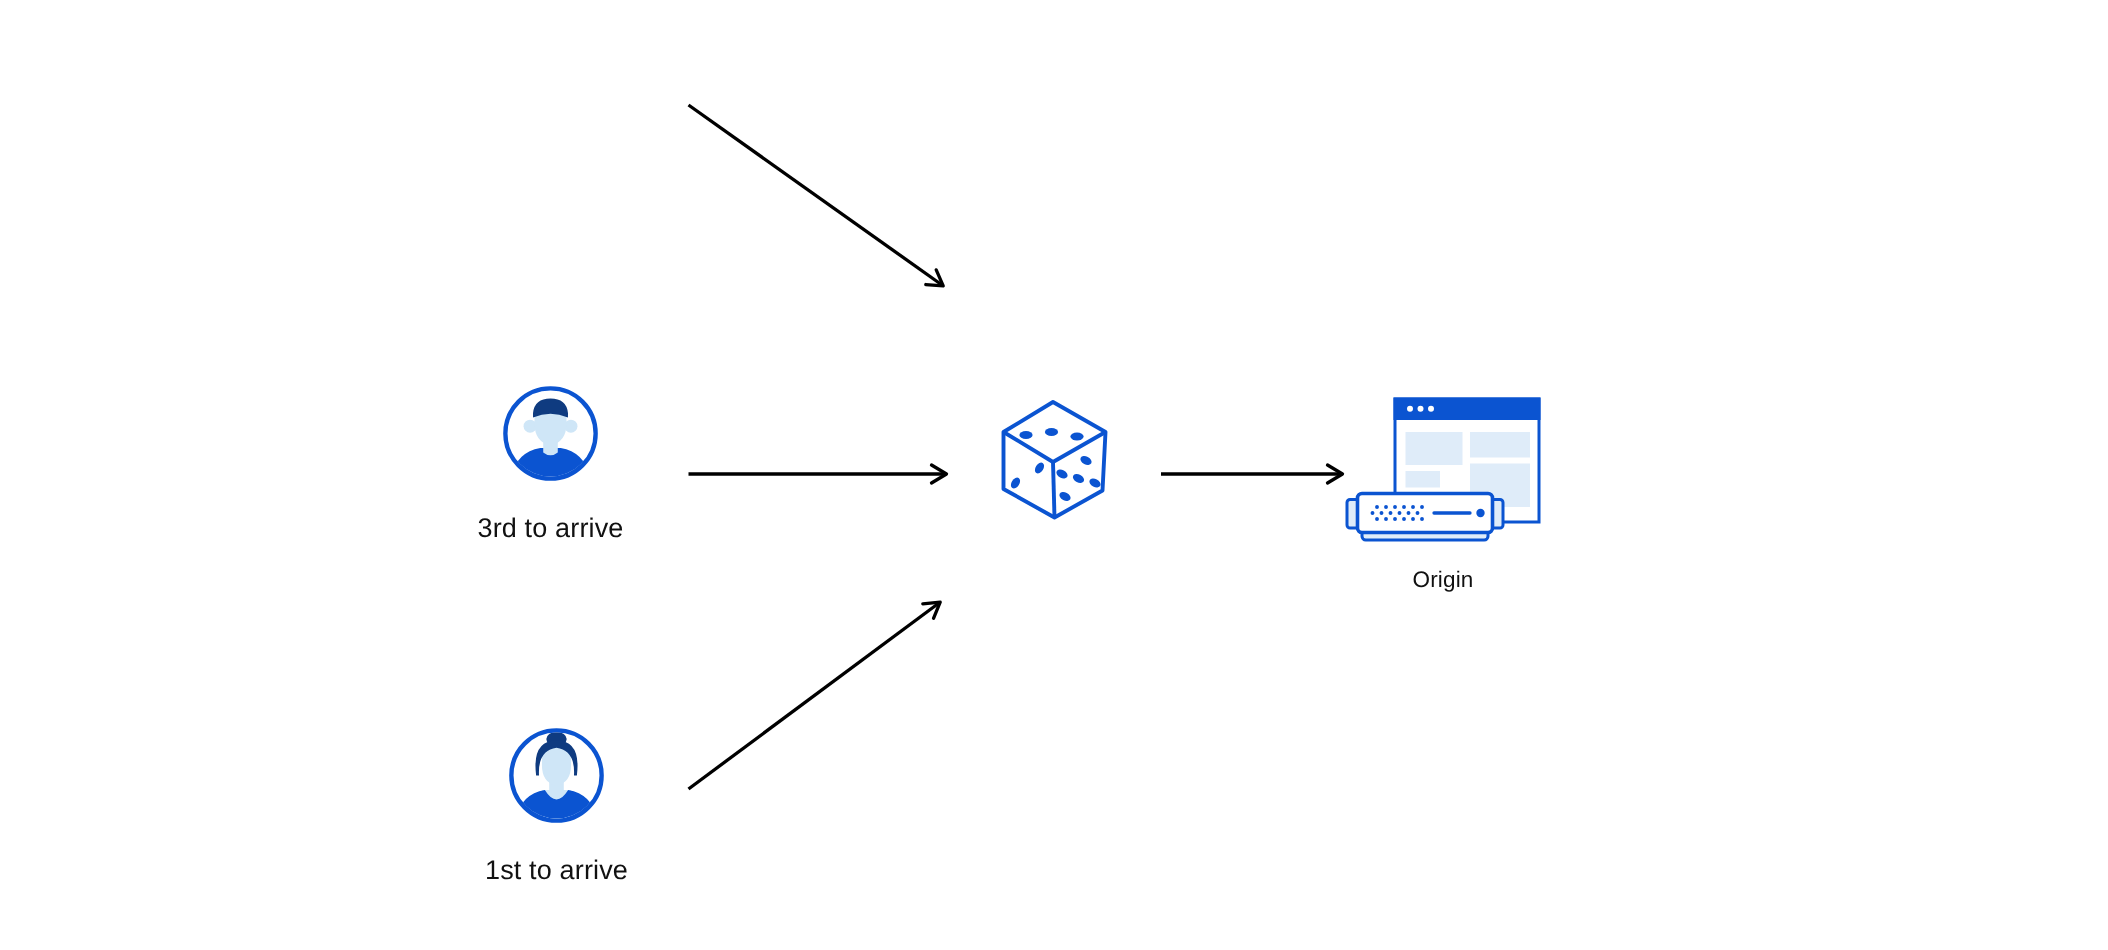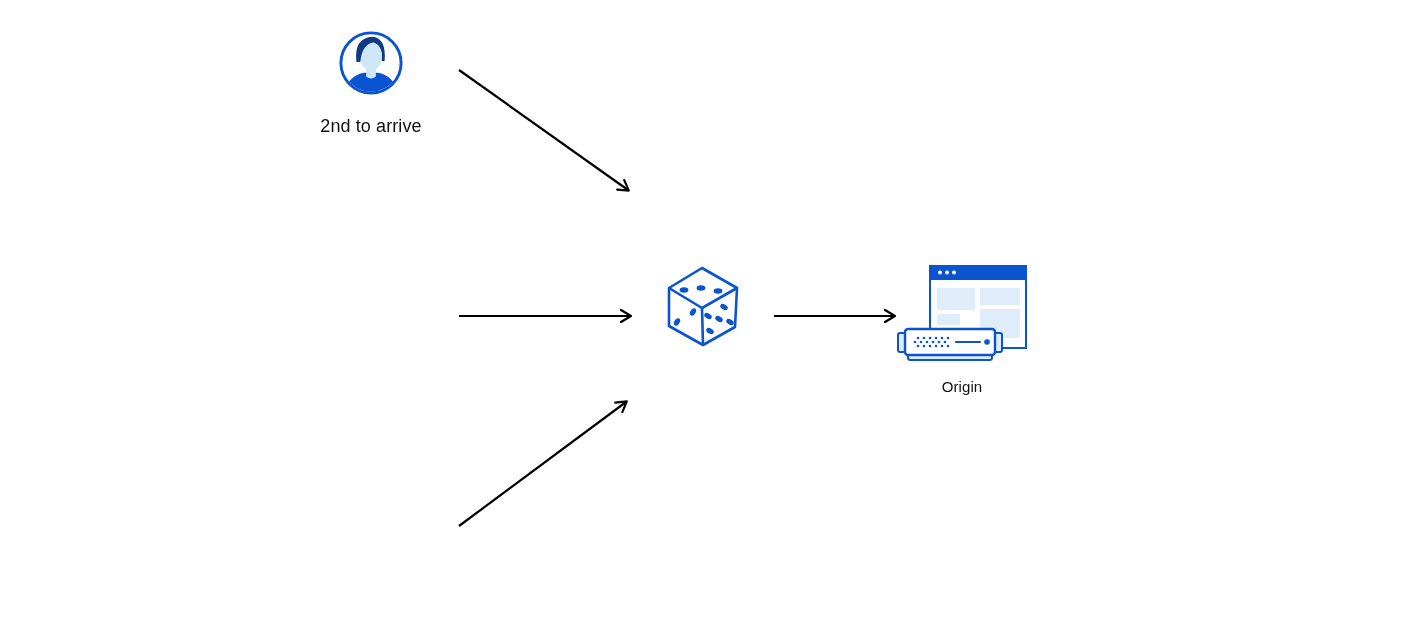--- a/index.html
+++ b/index.html
@@ -30,40 +30,60 @@
       <marker id="chev" markerUnits="userSpaceOnUse" markerWidth="20" markerHeight="20" refX="13" refY="9" orient="auto">
         <path d="M4 3 L14 9 L4 15" fill="none" stroke="#000" stroke-width="2.2" stroke-linecap="round" stroke-linejoin="round"></path>
       </marker>
     </defs>
     <line x1="459" y1="70" x2="628" y2="190" stroke="#000" stroke-width="2.2" marker-end="url(#chev)"></line>
     <line x1="459" y1="316" x2="630" y2="316" stroke="#000" stroke-width="2.2" marker-end="url(#chev)"></line>
     <line x1="459" y1="526" x2="626" y2="402" stroke="#000" stroke-width="2.2" marker-end="url(#chev)"></line>
     <line x1="774" y1="316" x2="894" y2="316" stroke="#000" stroke-width="2.2" marker-end="url(#chev)"></line>
   </svg>
 
-  <div class="abs" style="left:338px;top:30px">
+
+  <div class="abs" style="left:334px;top:256px">
     <svg width="66" height="66" viewBox="0 0 68 68">
       <defs>
-          <clipPath id="clipA">
+          <clipPath id="clipB">
             <circle cx="34" cy="34" r="29.6"></circle>
           </clipPath>
         </defs>
       <circle cx="34" cy="34" r="31" class="f-white s-blue" stroke-width="3"></circle>
-      <g clip-path="url(#clipA)">
+      <g clip-path="url(#clipB)">
         <path class="f-blue" d="M6 68 Q9 47 27 44 L41 44 Q59 47 62 68 Z"></path>
-        <path class="f-navy" d="M27 44 L34 52 L30 46 Z"></path>
-        <path class="f-face" d="M29 34 h10 v14 q-5 4 -10 0 Z"></path>
-        <path class="f-face" d="M23 20 Q23 10 34 10 Q45 10 45 20 L45 27 Q45 40 34 42 Q23 40 23 27 Z"></path>
-        <path class="f-navy" d="M19 33 Q16 8 36 7 Q50 9 48 32 L45 32 Q47 17 37 13 Q25 14 23 33 Z"></path>
+        <circle cx="20" cy="29" r="4.5" class="f-face"></circle>
+        <circle cx="48" cy="29" r="4.5" class="f-face"></circle>
+        <path class="f-face" d="M29 34 h10 v13 q-5 4 -10 0 Z"></path>
+        <path class="f-face" d="M23 21 Q23 12 34 12 Q45 12 45 21 L45 27 Q45 40 34 42 Q23 40 23 27 Z"></path>
+        <path class="f-navy" d="M22 20 Q23 10 34 10 Q45 10 46 20 L46 23 Q34 18 22 23 Z"></path>
       </g>
     </svg>
-    <div class="label abs" style="left:-37px;top:86px;width:140px">2nd to arrive</div>
+    <div class="label abs" style="left:-32px;top:86px;width:130px">3rd to arrive</div>
   </div>
 
-
+  <div class="abs" style="left:338px;top:484px">
+    <svg width="66" height="66" viewBox="0 0 68 68">
+      <defs>
+          <clipPath id="clipC">
+            <circle cx="34" cy="34" r="29.6"></circle>
+          </clipPath>
+        </defs>
+      <circle cx="34" cy="34" r="31" class="f-white s-blue" stroke-width="3"></circle>
+      <g clip-path="url(#clipC)">
+        <path class="f-face" d="M24 44 h20 v24 h-20 Z"></path>
+        <path class="f-blue" d="M5 68 Q8 47 26 44 Q34 57 42 44 Q60 47 63 68 Z"></path>
+        <path class="f-face" d="M29 33 h10 v14 q-5 5 -10 0 Z"></path>
+        <ellipse cx="34" cy="9" rx="7" ry="5" class="f-navy"></ellipse>
+        <path class="f-face" d="M24 22 Q24 12 34 12 Q44 12 44 22 L44 27 Q44 39 34 41 Q24 39 24 27 Z"></path>
+        <path class="f-navy" d="M20 34 Q17 10 34 10 Q51 10 48 34 L46 34 Q47 17 34 15 Q21 17 22 34 Z"></path>
+      </g>
+    </svg>
+    <div class="label abs" style="left:-34px;top:86px;width:134px">1st to arrive</div>
+  </div>
 
   <svg class="abs" style="left:664px;top:264px" width="76" height="84" viewBox="0 0 76 84">
     <g class="s-blue nofill" stroke-width="2.6" stroke-linejoin="round">
       <path class="f-white" d="M38 4 L73 24 L71 63 L39 81 L5 62 L5 24 Z"></path>
       <path d="M5 24 L38 44 L73 24"></path>
       <path d="M38 44 L39 81"></path>
     </g>
     <g class="f-blue">
 
       <ellipse cx="20" cy="26" rx="4.4" ry="2.7"></ellipse>

